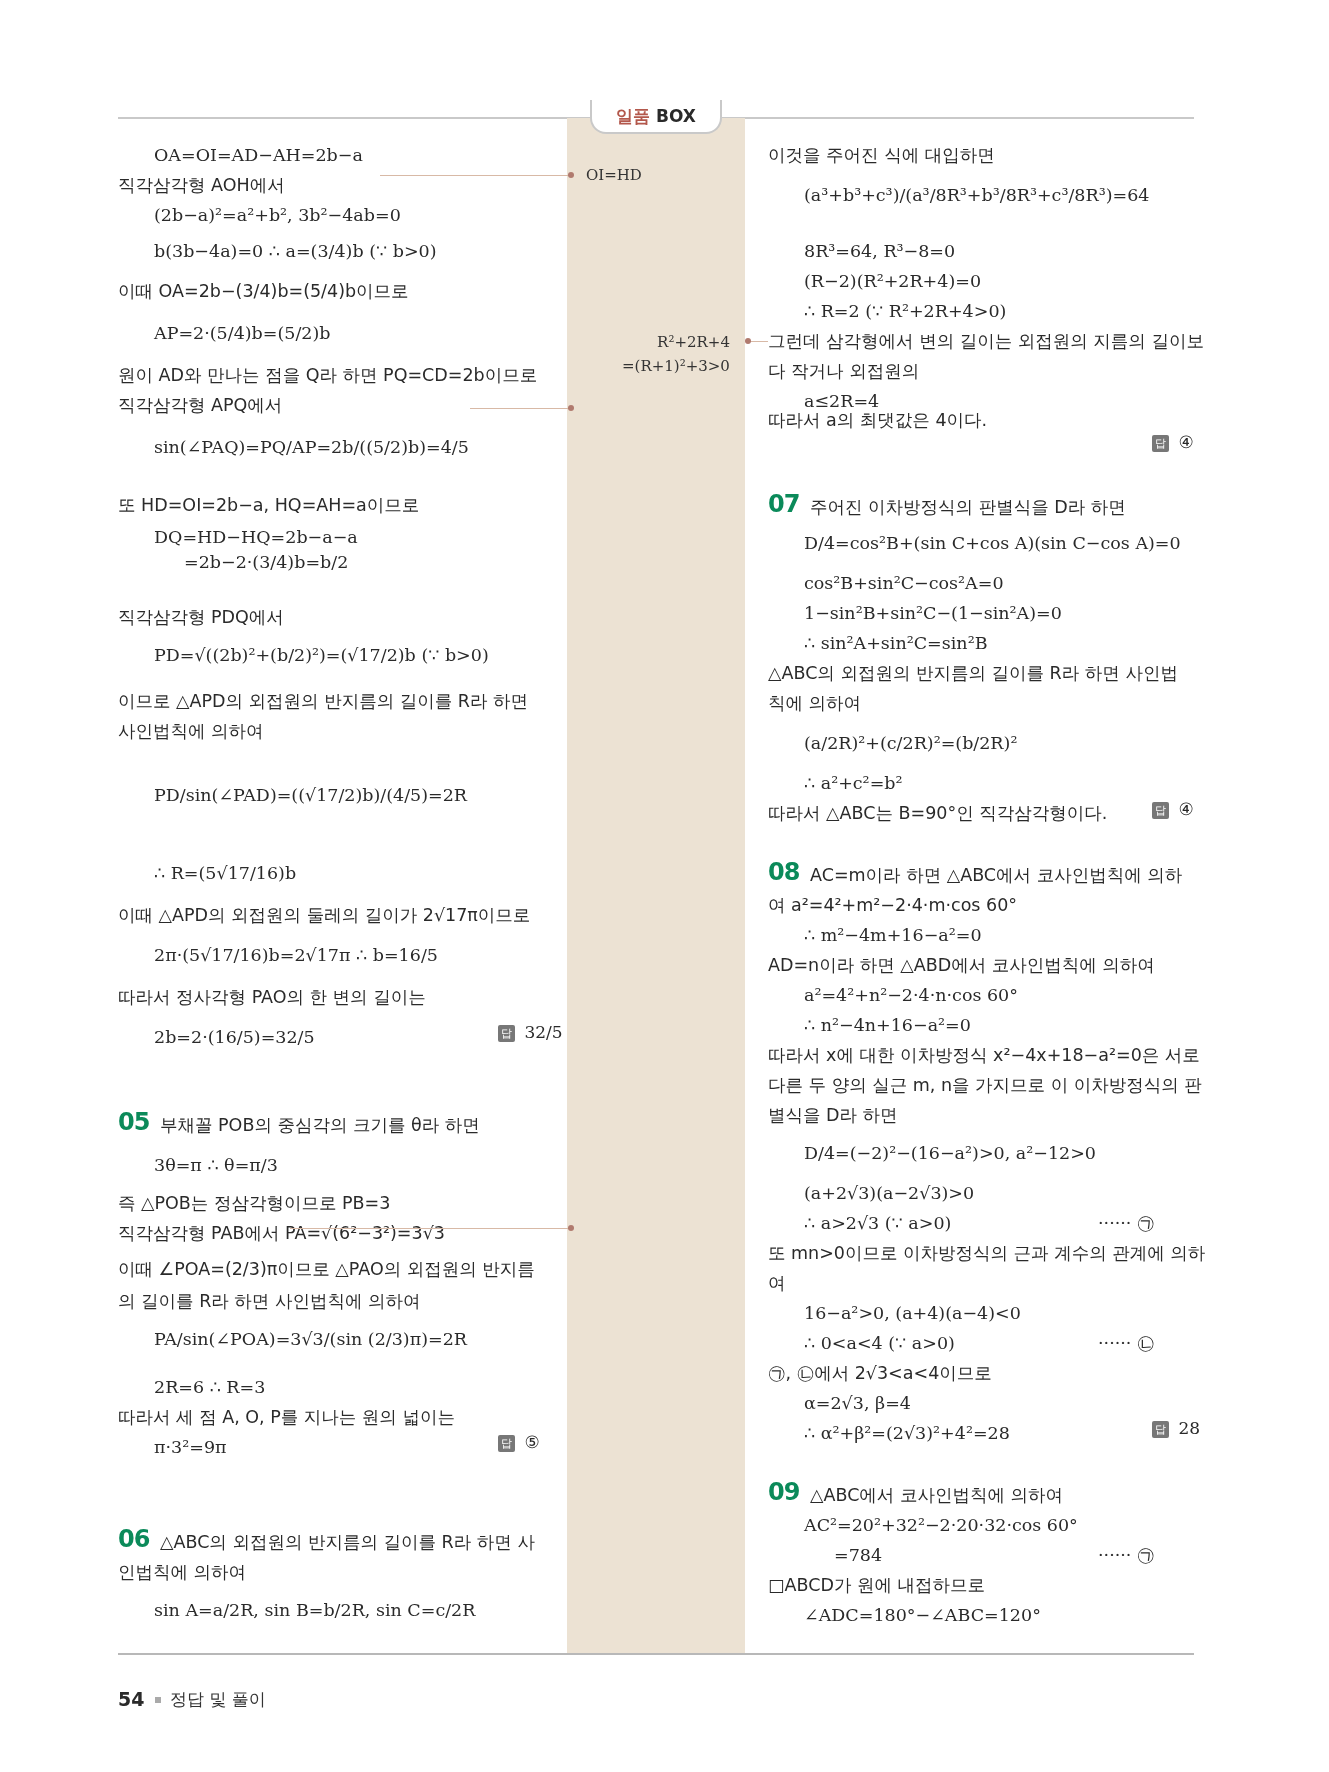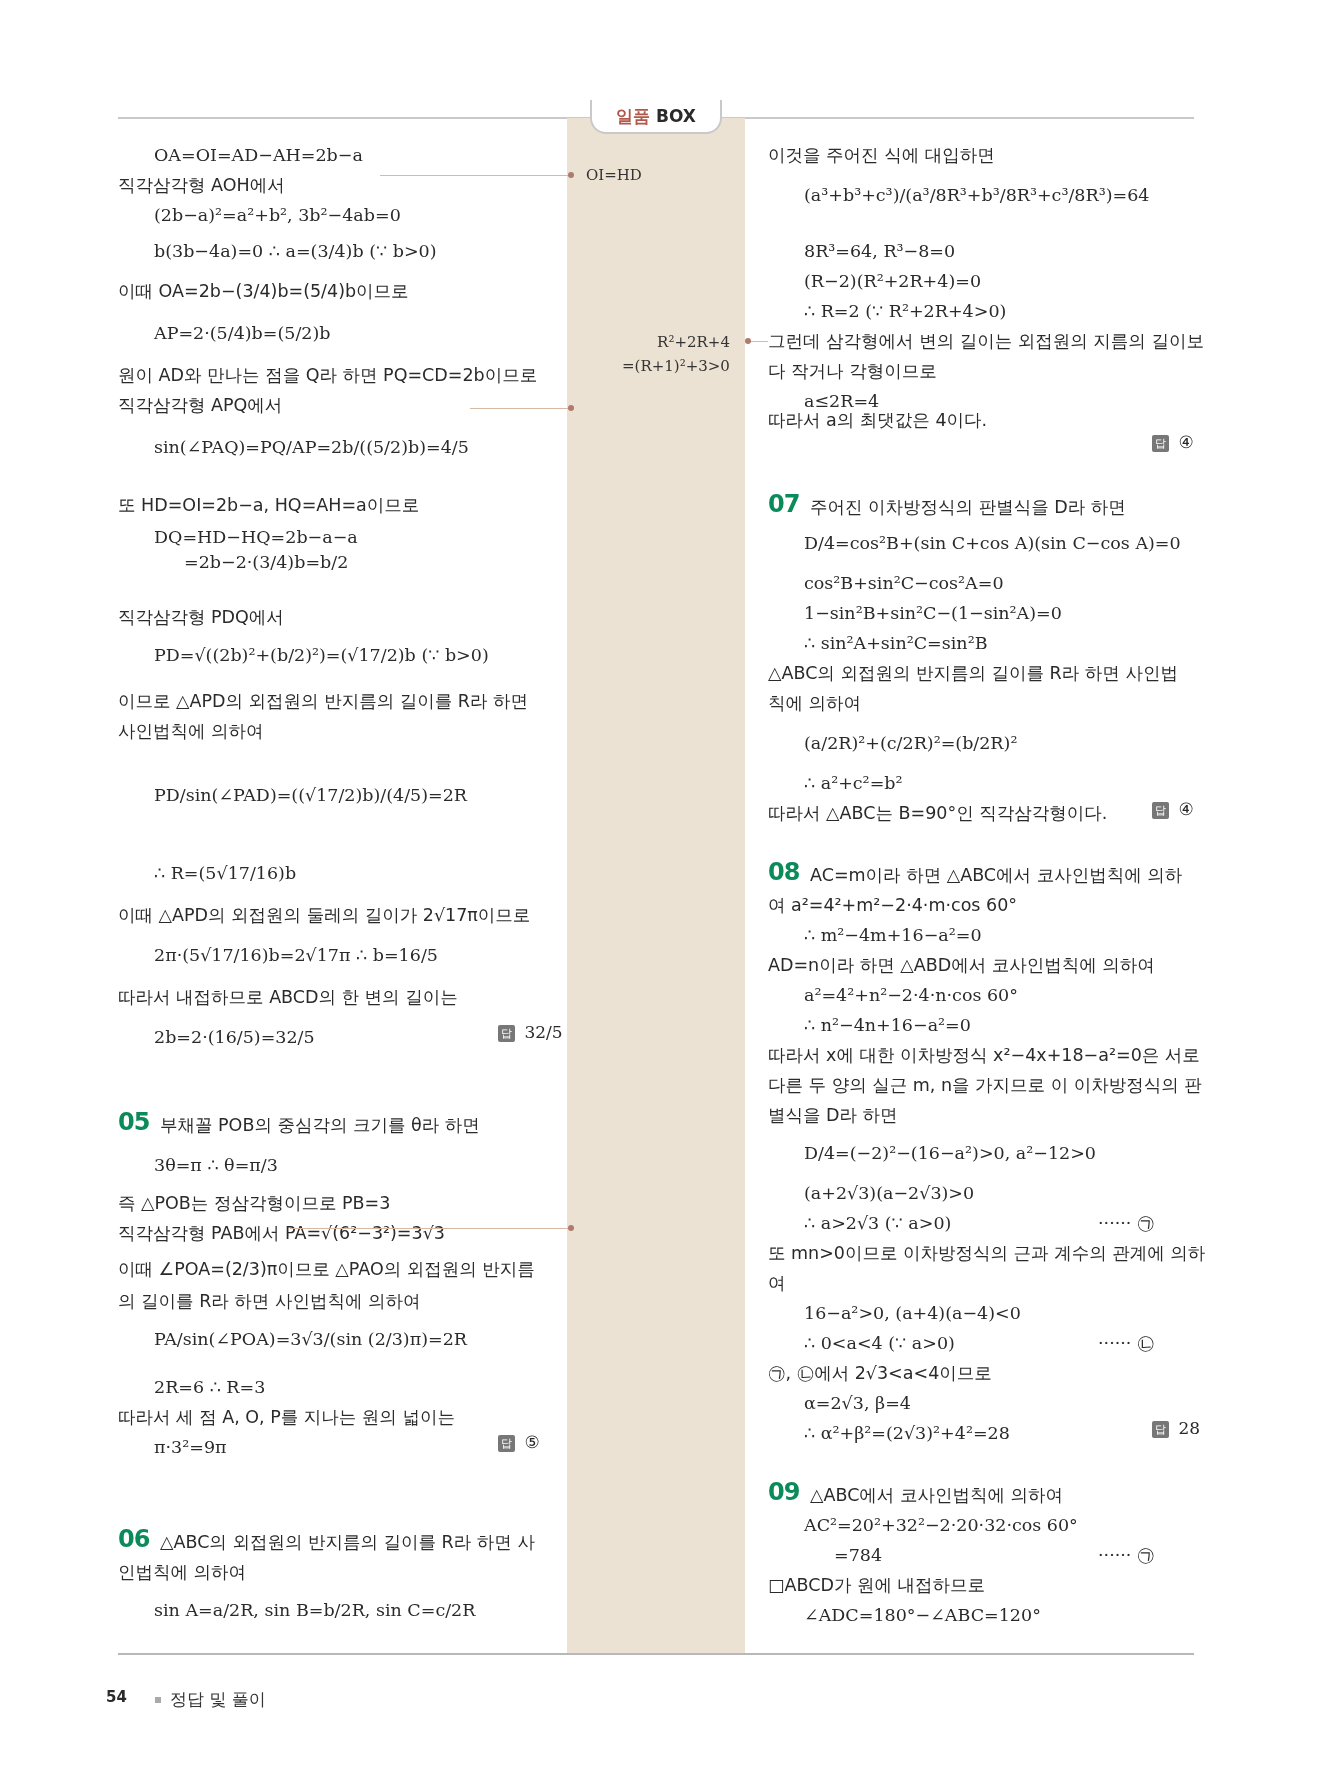--- a/index.html
+++ b/index.html
@@ -21,21 +21,21 @@
   .line { position: absolute; white-space: nowrap; }
   .ind { padding-left: 36px; }
   .ind2 { padding-left: 66px; }
   .kr { font-family: "DejaVu Sans", sans-serif; }
   .sec { position: absolute; font-family: "DejaVu Sans", sans-serif; font-weight: bold; font-size: 24px; color: #0b8a5a; letter-spacing: -1px; }
   .ans { position: absolute; font-size: 17px; white-space: nowrap; }
   .ans .tag { display: inline-block; width: 17px; height: 17px; background: #777; color: #fff; font-size: 11px; line-height: 17px; text-align: center; border-radius: 2px; font-family: "DejaVu Sans", sans-serif; vertical-align: middle; margin-right: 4px; }
   .note { position: absolute; font-size: 15px; line-height: 24px; white-space: nowrap; color: #333; }
   .leader { position: absolute; height: 1px; background: #d8b9a6; }
   .dot { position: absolute; width: 6px; height: 6px; border-radius: 50%; background: #b07a6e; }
-  .footer-num { position: absolute; left: 106px; top: 1688px; font-family: "DejaVu Sans", sans-serif; font-weight: bold; font-size: 15px; color: #2a2a2a; }
+  .footer-num { position: absolute; left: 118px; top: 1688px; font-family: "DejaVu Sans", sans-serif; font-weight: bold; font-size: 19px; color: #2a2a2a; }
   .footer-sep { position: absolute; left: 155px; top: 1697px; width: 6px; height: 6px; background: #aaa; }
   .footer-title { position: absolute; left: 170px; top: 1688px; font-family: "DejaVu Sans", sans-serif; font-size: 17px; color: #333; }
 </style>
 </head>
 <body>
 
 <div class="page">
   <div class="topline"></div>
   <div class="boxcol"></div>
   <div class="boxtab">
@@ -57,21 +57,21 @@
     <div class="line ind" style="top:382px">DQ=HD−HQ=2b−a−a</div>
     <div class="line ind2" style="top:407px">=2b−2·(3/4)b=b/2</div>
     <div class="line kr" style="top:462px">직각삼각형 PDQ에서</div>
     <div class="line ind" style="top:500px">PD=√((2b)²+(b/2)²)=(√17/2)b (∵ b&gt;0)</div>
     <div class="line kr" style="top:546px">이므로 △APD의 외접원의 반지름의 길이를 R라 하면</div>
     <div class="line kr" style="top:576px">사인법칙에 의하여</div>
     <div class="line ind" style="top:640px">PD/sin(∠PAD)=((√17/2)b)/(4/5)=2R</div>
     <div class="line ind" style="top:718px">∴ R=(5√17/16)b</div>
     <div class="line kr" style="top:760px">이때 △APD의 외접원의 둘레의 길이가 2√17π이므로</div>
     <div class="line ind" style="top:800px">2π·(5√17/16)b=2√17π      ∴ b=16/5</div>
-    <div class="line kr" style="top:842px">따라서 내접하므로 ABCD의 한 변의 길이는</div>
+    <div class="line kr" style="top:842px">따라서 정사각형 PAO의 한 변의 길이는</div>
     <div class="line ind" style="top:882px">2b=2·(16/5)=32/5</div>
   </div>
   <div class="ans" style="left:498px; top:1022px;">
     <span class="tag">답</span>
     <span>32/5</span>
   </div>
 
   <div class="sec" style="left:118px; top:1108px;">05</div>
   <div class="col" style="left:118px; top:1110px; width:430px;">
     <div class="line kr" style="top:0; left:42px">부채꼴 POB의 중심각의 크기를 θ라 하면</div>
@@ -116,21 +116,21 @@
   <div class="leader" style="left:290px; top:1228px; width:280px;"></div>
   <div class="dot" style="left:568px; top:1225px;"></div>
 
   <div class="col right">
     <div class="line kr" style="top:0">이것을 주어진 식에 대입하면</div>
     <div class="line ind" style="top:40px">(a³+b³+c³)/(a³/8R³+b³/8R³+c³/8R³)=64</div>
     <div class="line ind" style="top:96px">8R³=64,      R³−8=0</div>
     <div class="line ind" style="top:126px">(R−2)(R²+2R+4)=0</div>
     <div class="line ind" style="top:156px">∴ R=2 (∵ R²+2R+4&gt;0)</div>
     <div class="line kr" style="top:186px">그런데 삼각형에서 변의 길이는 외접원의 지름의 길이보</div>
-    <div class="line kr" style="top:216px">다 작거나 각형이므로</div>
+    <div class="line kr" style="top:216px">다 작거나 외접원의</div>
     <div class="line ind" style="top:246px">a≤2R=4</div>
     <div class="line kr" style="top:265px">따라서 a의 최댓값은 4이다.</div>
   </div>
   <div class="ans" style="left:1152px; top:432px;">
     <span class="tag">답</span>
     <span>④</span>
   </div>
 
   <div class="sec" style="left:768px; top:490px;">07</div>
   <div class="col" style="left:768px; top:492px; width:428px;">

